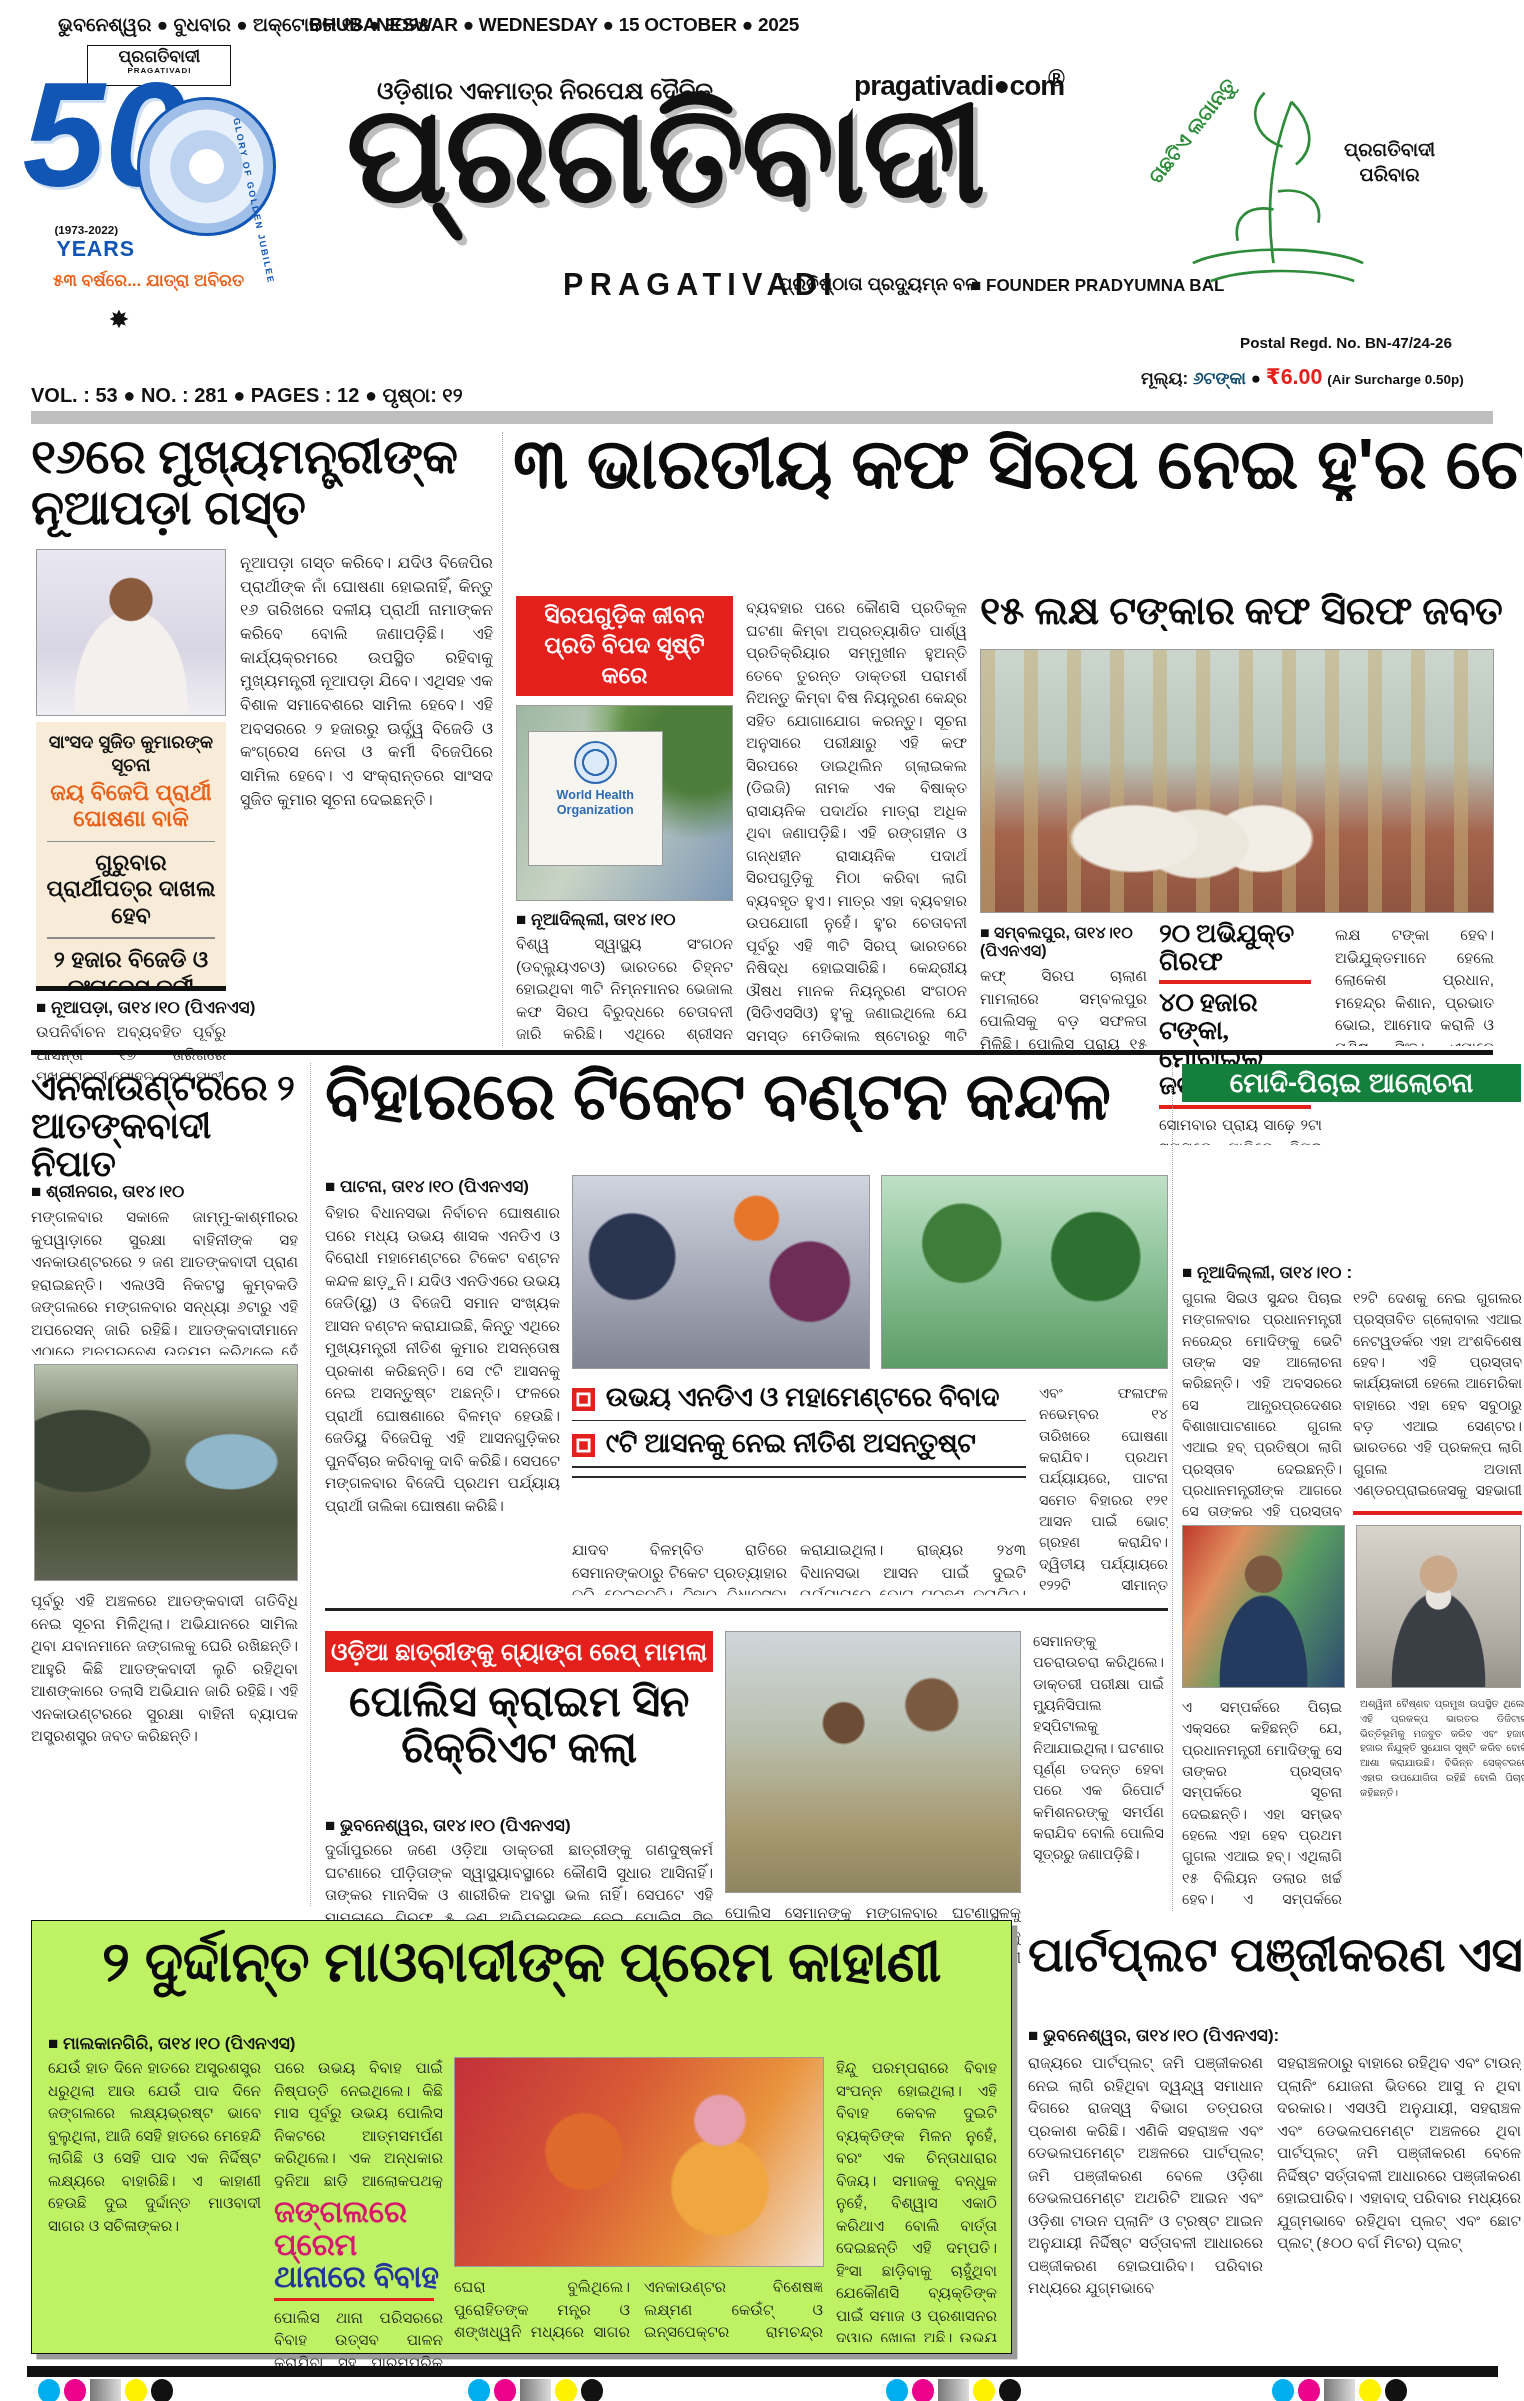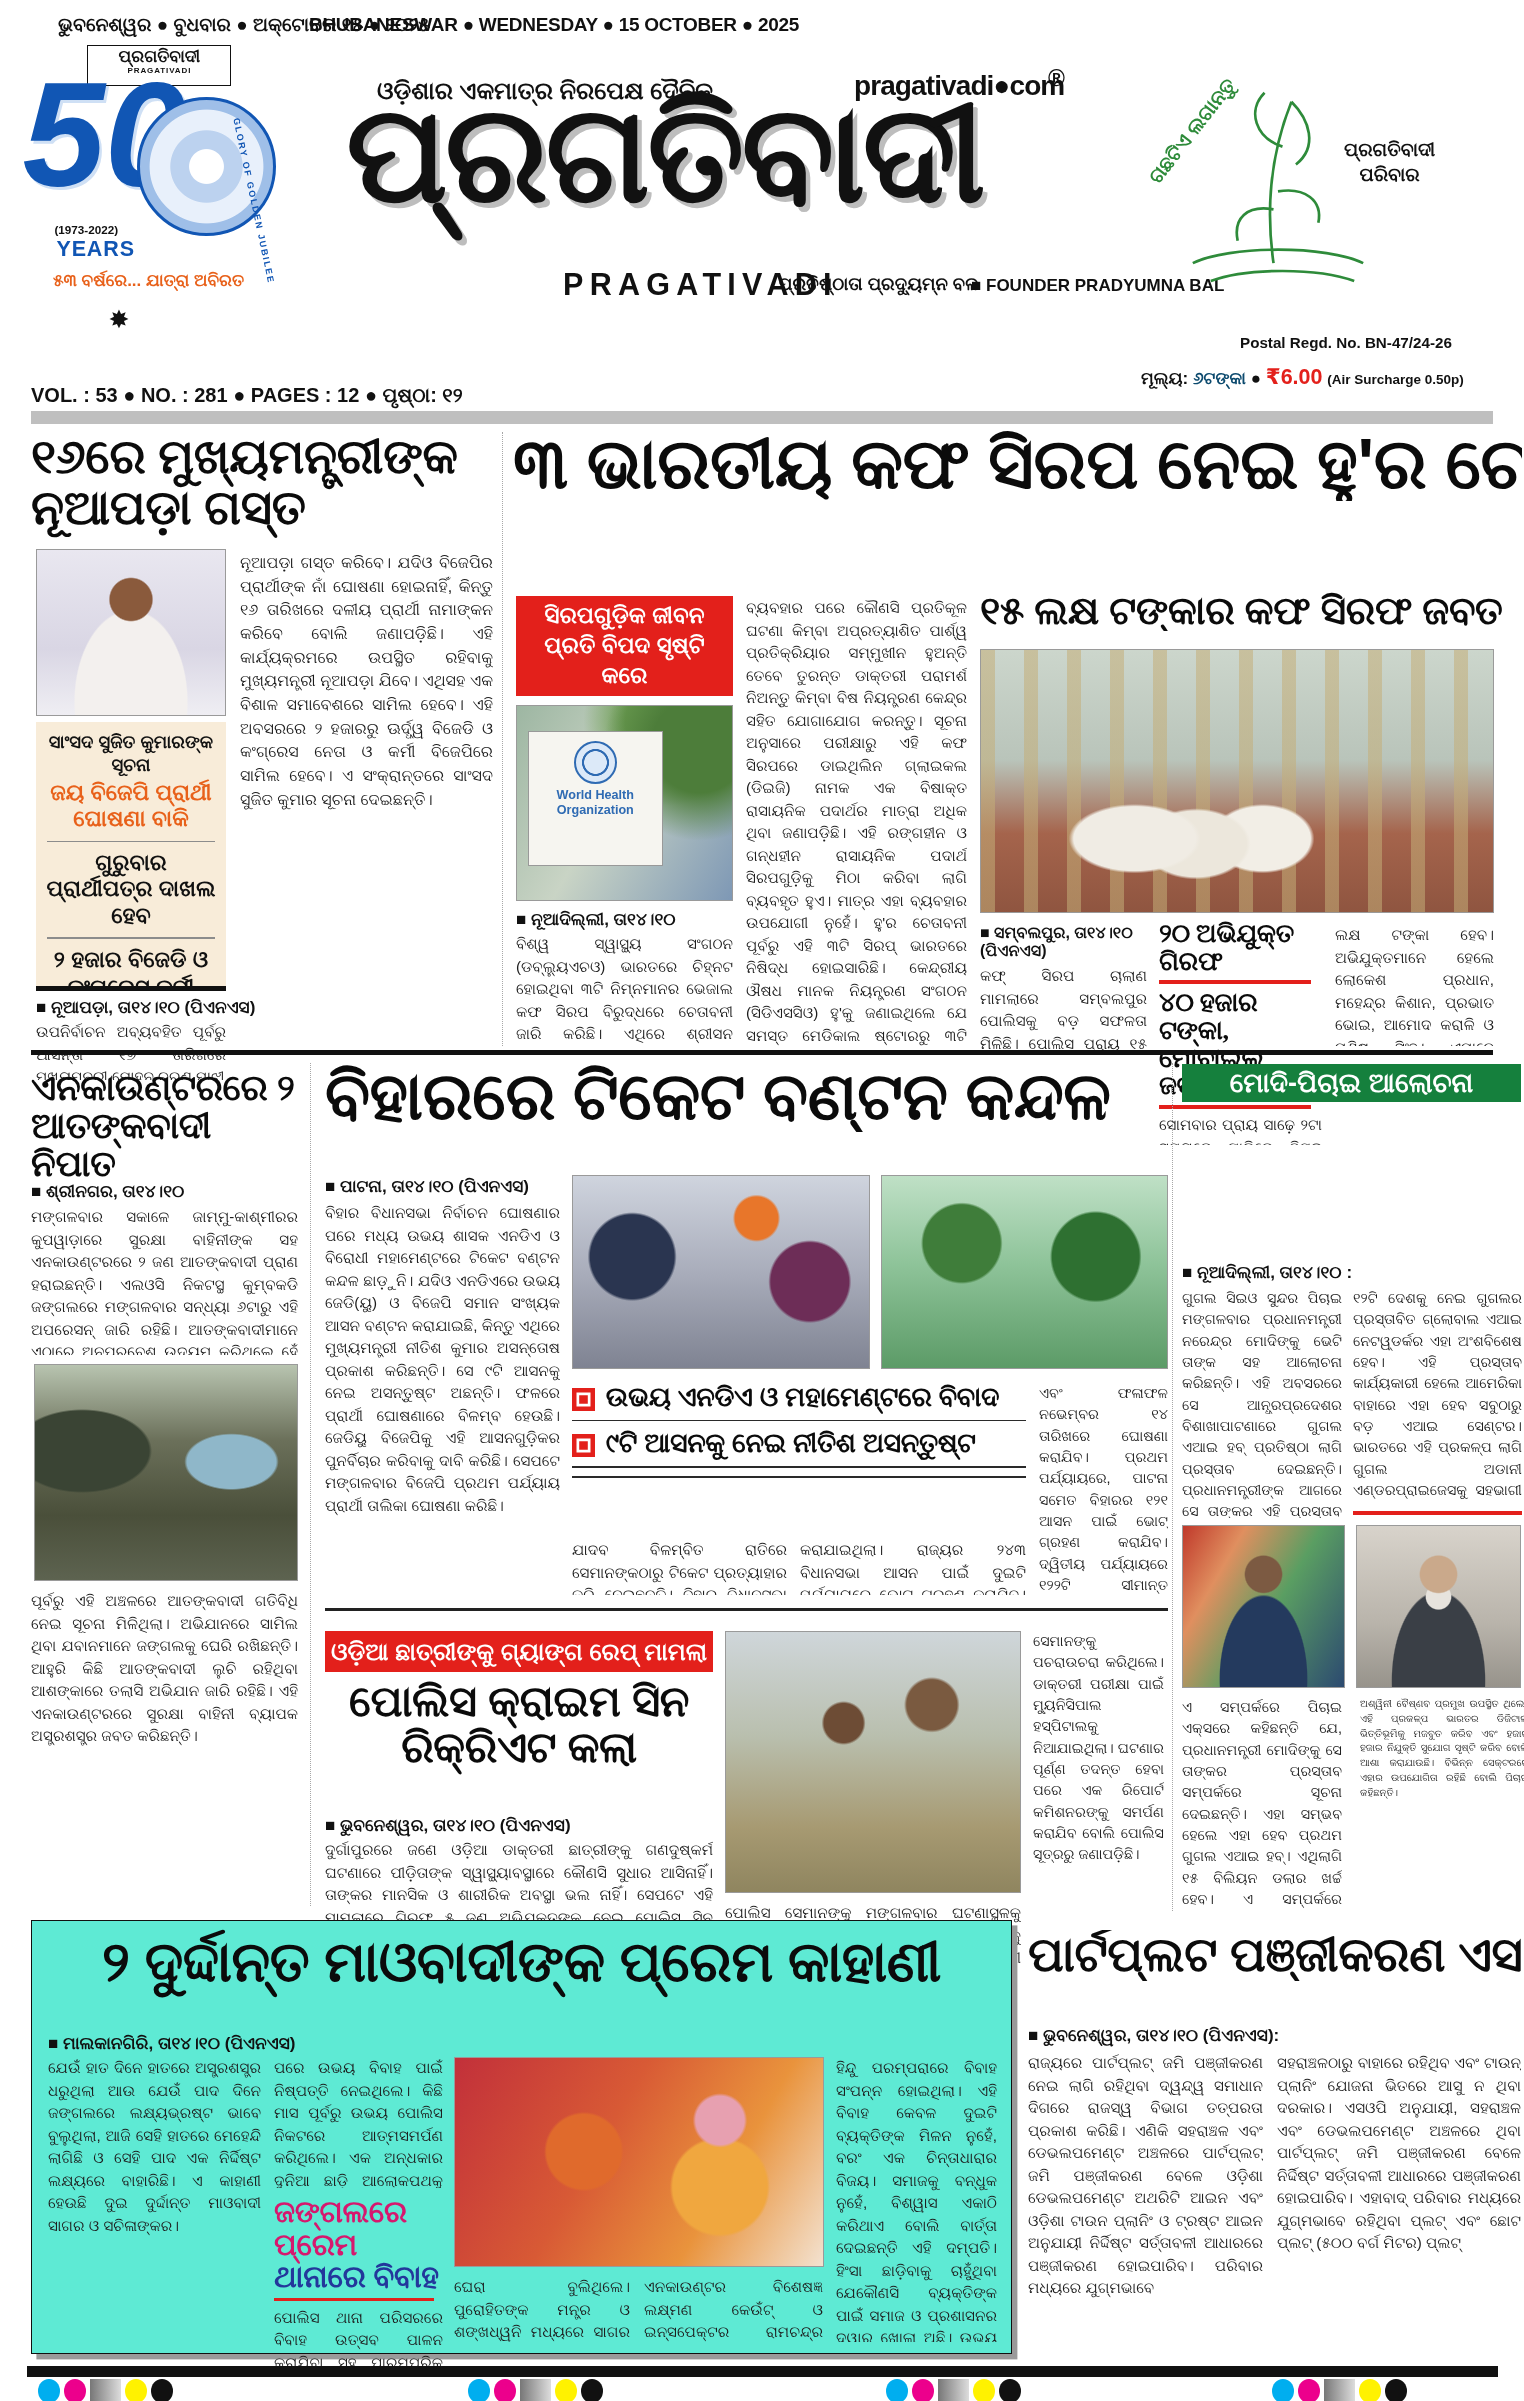--- a/index.html
+++ b/index.html
@@ -207,21 +207,21 @@
   <div class="abs hd" style="left:325px;top:1679px;width:388px;font-size:43px;text-align:center;">ପୋଲିସ କ୍ରାଇମ ସିନ ରିକ୍ରିଏଟ କଲା</div>
   <div class="abs byline" style="left:325px;top:1816px;">■ ଭୁବନେଶ୍ୱର, ତା୧୪।୧୦ (ପିଏନଏସ)</div>
   <div class="abs body clip" style="left:325px;top:1839px;width:388px;height:160px;">ଦୁର୍ଗାପୁରରେ ଜଣେ ଓଡ଼ିଆ ଡାକ୍ତରୀ ଛାତ୍ରୀଙ୍କୁ ଗଣଦୁଷ୍କର୍ମ ଘଟଣାରେ ପୀଡ଼ିତାଙ୍କ ସ୍ୱାସ୍ଥ୍ୟାବସ୍ଥାରେ କୌଣସି ସୁଧାର ଆସିନାହିଁ। ତାଙ୍କର ମାନସିକ ଓ ଶାରୀରିକ ଅବସ୍ଥା ଭଲ ନାହିଁ। ସେପଟେ ଏହି ମାମଲାରେ ଗିରଫ ୫ ଜଣ ଅଭିଯୁକ୍ତଙ୍କୁ ନେଇ ପୋଲିସ ସିନ ରିକ୍ରିଏଟ କରିଛି। ଏଥିଲାଗି ବର୍ଦ୍ଧମାନ</div>
   <div class="abs ph" style="left:725px;top:1631px;width:296px;height:262px;background:
       radial-gradient(circle at 70% 28%, #7a5a40 9%, transparent 10%),
       radial-gradient(circle at 40% 35%, #6d4c35 8%, transparent 9%),
       linear-gradient(180deg,#cfd6da 0%,#b9bfae 40%,#a79a72 75%,#8f855f 100%);"></div>
   <div class="abs body clip" style="left:725px;top:1902px;width:296px;height:100px;">ପୋଲିସ ସେମାନଙ୍କୁ ମଙ୍ଗଳବାର ଘଟଣାସ୍ଥଳକୁ ନେଇଥିଲା। ତା' ସହିତ ପୀଡ଼ିତାଙ୍କ ପୁରୁଷ ବନ୍ଧୁଙ୍କୁ ମଧ୍ୟ ଘଟଣାସ୍ଥଳକୁ ନିଆଯାଇଥିଲା। ତଦନ୍ତକାରୀ ଅଫିସର ଦୁଇ ଅଭିଯୁକ୍ତଙ୍କୁ</div>
   <div class="abs body clip" style="left:1033px;top:1631px;width:131px;height:278px;font-size:14.4px;">ସେମାନଙ୍କୁ ପଚରାଉଚରା କରିଥିଲେ। ଡାକ୍ତରୀ ପରୀକ୍ଷା ପାଇଁ ମ୍ୟୁନିସିପାଲ ହସ୍ପିଟାଲକୁ ନିଆଯାଇଥିଲା। ଘଟଣାର ପୂର୍ଣ୍ଣ ତଦନ୍ତ ହେବା ପରେ ଏକ ରିପୋର୍ଟ କମିଶନରଙ୍କୁ ସମର୍ପଣ କରାଯିବ ବୋଲି ପୋଲିସ ସୂତ୍ରରୁ ଜଣାପଡ଼ିଛି।</div>
 
-  <div class="abs" style="left:31px;top:1920px;width:981px;height:434px;border:1.8px solid #111;box-shadow:5.4px 5.4px 0 #9a9a9a;box-sizing:border-box;background:#5eead4;">
+  <div class="abs" style="left:31px;top:1920px;width:981px;height:434px;border:1.8px solid #111;box-shadow:5.4px 5.4px 0 #9a9a9a;box-sizing:border-box;background:#bef264;">
     <div class="hd" style="position:absolute;left:0;top:10.8px;width:100%;text-align:center;font-size:56px;">୨ ଦୁର୍ଦ୍ଦାନ୍ତ ମାଓବାଦୀଙ୍କ ପ୍ରେମ କାହାଣୀ</div>
     <div class="byline" style="position:absolute;left:16px;top:113px;">■ ମାଲକାନଗିରି, ତା୧୪।୧୦ (ପିଏନଏସ)</div>
     <div class="body clip" style="position:absolute;left:16px;top:136px;width:213px;height:283px;">ଯେଉଁ ହାତ ଦିନେ ହାତରେ ଅସ୍ତ୍ରଶସ୍ତ୍ର ଧରୁଥିଲା ଆଉ ଯେଉଁ ପାଦ ଦିନେ ଜଙ୍ଗଲରେ ଲକ୍ଷ୍ୟଭ୍ରଷ୍ଟ ଭାବେ ବୁଲୁଥିଲା, ଆଜି ସେହି ହାତରେ ମେହେନ୍ଦି ଲାଗିଛି ଓ ସେହି ପାଦ ଏକ ନିର୍ଦ୍ଦିଷ୍ଟ ଲକ୍ଷ୍ୟରେ ବାହାରିଛି। ଏ କାହାଣୀ ହେଉଛି ଦୁଇ ଦୁର୍ଦ୍ଦାନ୍ତ ମାଓବାଦୀ ସାଗର ଓ ସଚିଳାଙ୍କର।</div>
     <div style="position:absolute;left:242px;top:136px;width:169px;">
       <div class="body clip" style="height:131px;">ପରେ ଉଭୟ ବିବାହ ପାଇଁ ନିଷ୍ପତ୍ତି ନେଇଥିଲେ। କିଛି ମାସ ପୂର୍ବରୁ ଉଭୟ ପୋଲିସ ନିକଟରେ ଆତ୍ମସମର୍ପଣ କରିଥିଲେ। ଏକ ଅନ୍ଧକାର ଦୁନିଆ ଛାଡ଼ି ଆଲୋକପଥକୁ ଫେରିବାକୁ ଉଭୟ</div>
       <div class="hd" style="font-size:30.5px;color:#d6186e;margin-top:7.2px;">ଜଙ୍ଗଲରେ ପ୍ରେମ</div>
       <div class="hd" style="font-size:30.5px;color:#23379b;">ଥାନାରେ ବିବାହ</div>
       <div class="redrule" style="width:160px;margin:5.4px 0;"></div>
       <div class="body clip" style="height:59px;">ପୋଲିସ ଥାନା ପରିସରରେ ବିବାହ ଉତ୍ସବ ପାଳନ କରାଯିବା ସହ ପାରମ୍ପରିକ ରୀତିରେ ବିବାହ ହୋଇଥିଲା।</div>
     </div>

